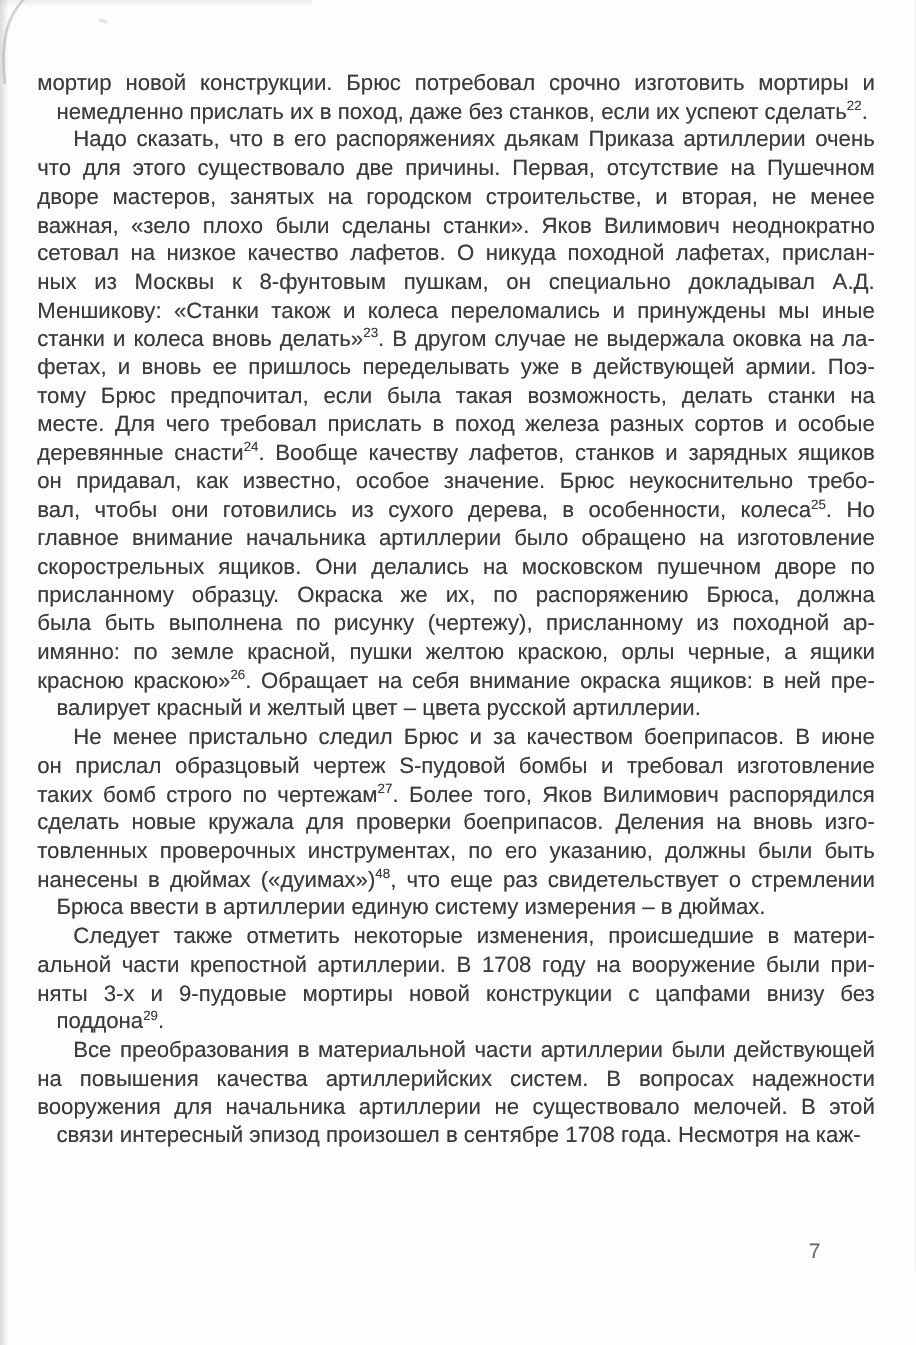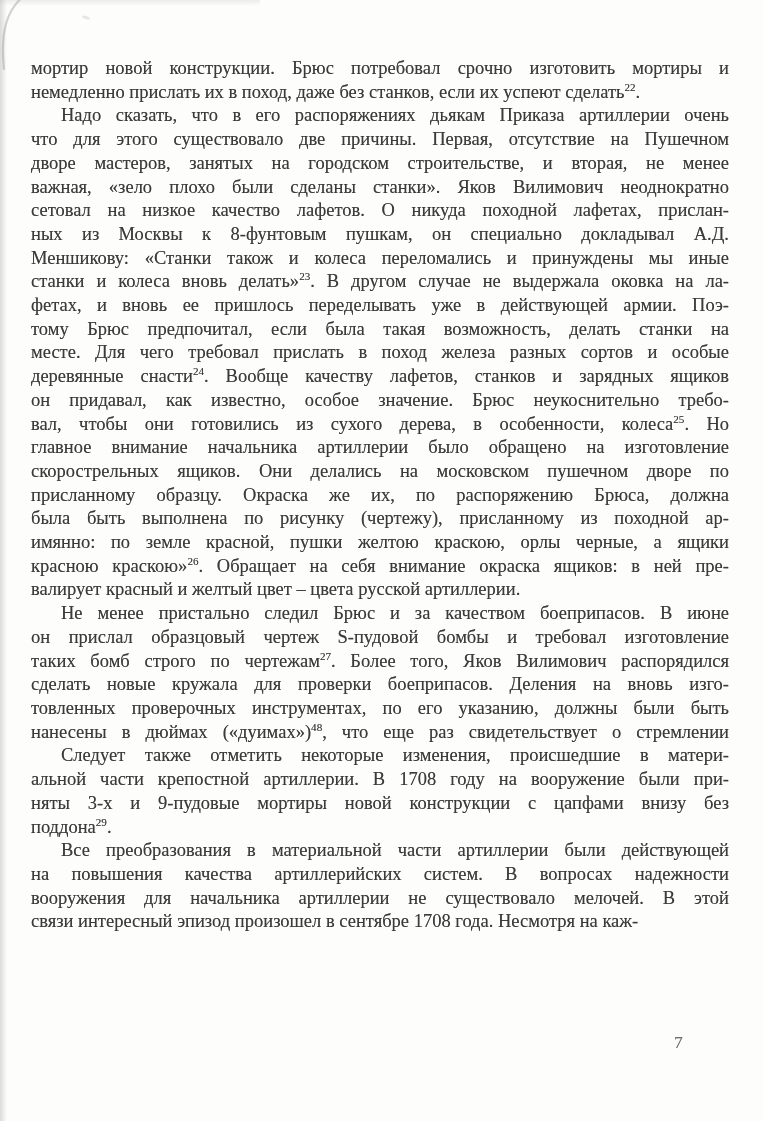--- a/index.html
+++ b/index.html
@@ -6,21 +6,21 @@
     margin: 0;
     padding: 0;
     background: #e9e9e7;
   }
   .page {
     position: relative;
     width: 763px;
     height: 1121px;
     background: #fdfdfc;
     overflow: hidden;
-    font-family: Liberation Serif, serif;
+    font-family: Liberation Sans, sans-serif;
   }
   .edge-left {
     position: absolute;
     left: 0; top: 0; bottom: 0;
     width: 7px;
     background: linear-gradient(to right, rgba(140,140,140,0.30), rgba(140,140,140,0));
     pointer-events: none;
   }
   .edge-top {
     position: absolute;
@@ -53,20 +53,21 @@
     color: #3b3b3b;
     text-shadow: 0 0 0.5px rgba(59,59,59,0.55);
   }
   .line {
     text-align: justify;
     text-align-last: justify;
     white-space: normal;
   }
   .line.last {
     text-align-last: left;
+    margin-left: 16px;
   }
   .line.indent {
     text-indent: 30px;
   }
   sup {
     font-size: 0.60em;
     line-height: 0;
     vertical-align: super;
     letter-spacing: 0;
   }
@@ -118,20 +119,21 @@
         <div class="line">красною краскою»<sup>26</sup>. Обращает на себя внимание окраска ящиков: в ней пре-</div>
         <div class="line last">валирует красный и желтый цвет – цвета русской артиллерии.</div>
       </div>
       <div class="paragraph">
         <div class="line indent">Не менее пристально следил Брюс и за качеством боеприпасов. В июне</div>
         <div class="line">он прислал образцовый чертеж S-пудовой бомбы и требовал изготовление</div>
         <div class="line">таких бомб строго по чертежам<sup>27</sup>. Более того, Яков Вилимович распорядился</div>
         <div class="line">сделать новые кружала для проверки боеприпасов. Деления на вновь изго-</div>
         <div class="line">товленных проверочных инструментах, по его указанию, должны были быть</div>
         <div class="line">нанесены в дюймах («дуимах»)<sup>48</sup>, что еще раз свидетельствует о стремлении</div>
+        <div class="line last">Брюса ввести в артиллерии единую систему измерения – в дюймах.</div>
       </div>
       <div class="paragraph">
         <div class="line indent">Следует также отметить некоторые изменения, происшедшие в матери-</div>
         <div class="line">альной части крепостной артиллерии. В 1708 году на вооружение были при-</div>
         <div class="line">няты 3-х и 9-пудовые мортиры новой конструкции с цапфами внизу без</div>
         <div class="line last">поддона<sup>29</sup>.</div>
       </div>
       <div class="paragraph">
         <div class="line indent">Все преобразования в материальной части артиллерии были действующей</div>
         <div class="line">на повышения качества артиллерийских систем. В вопросах надежности</div>

